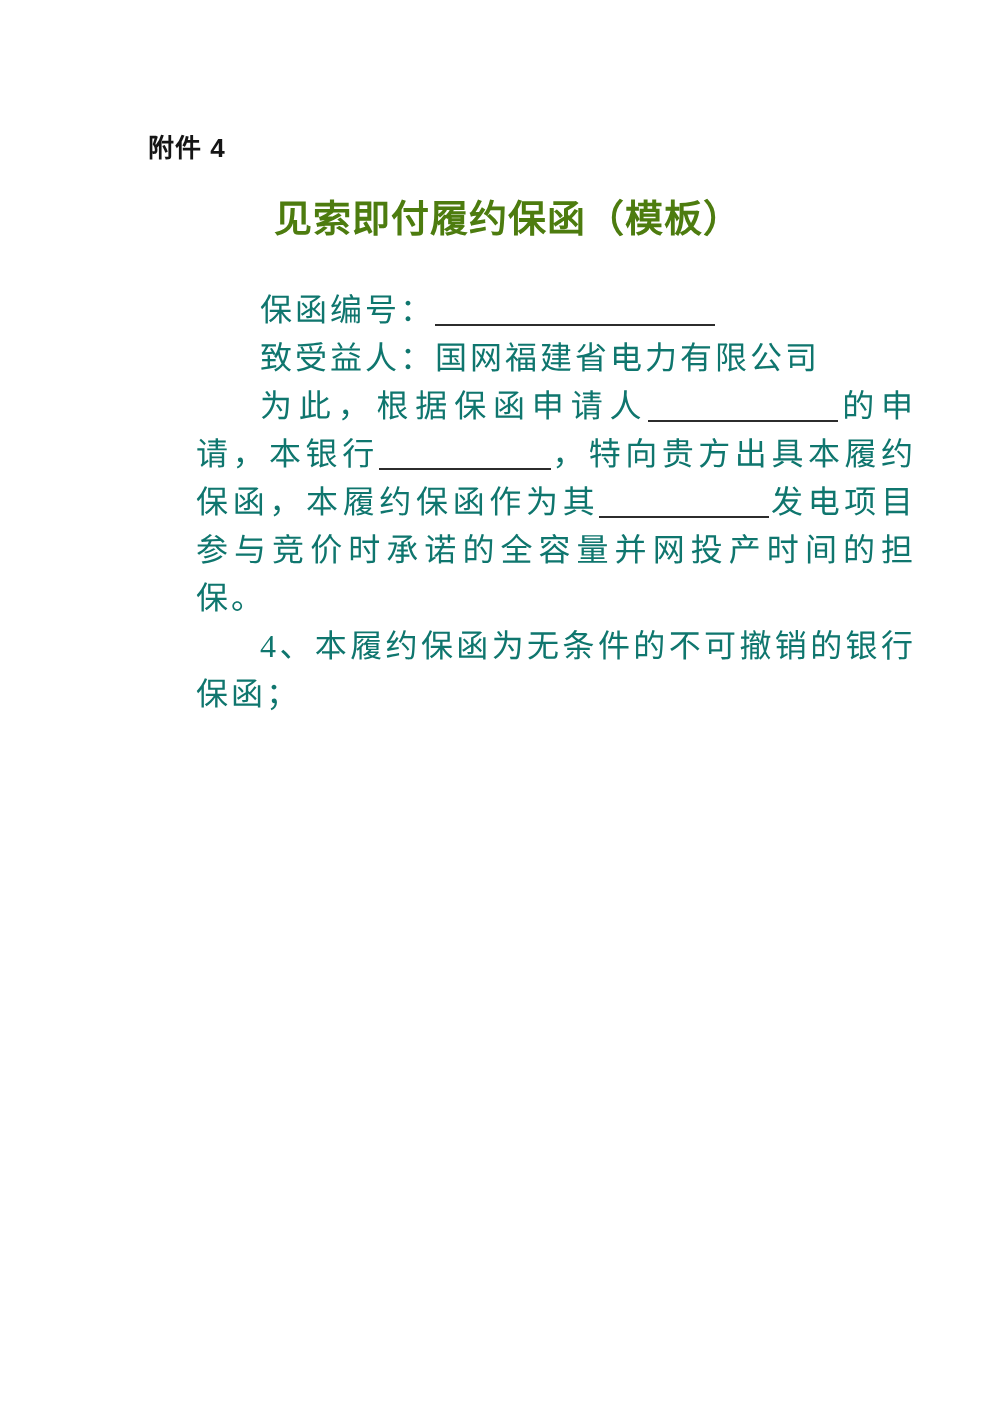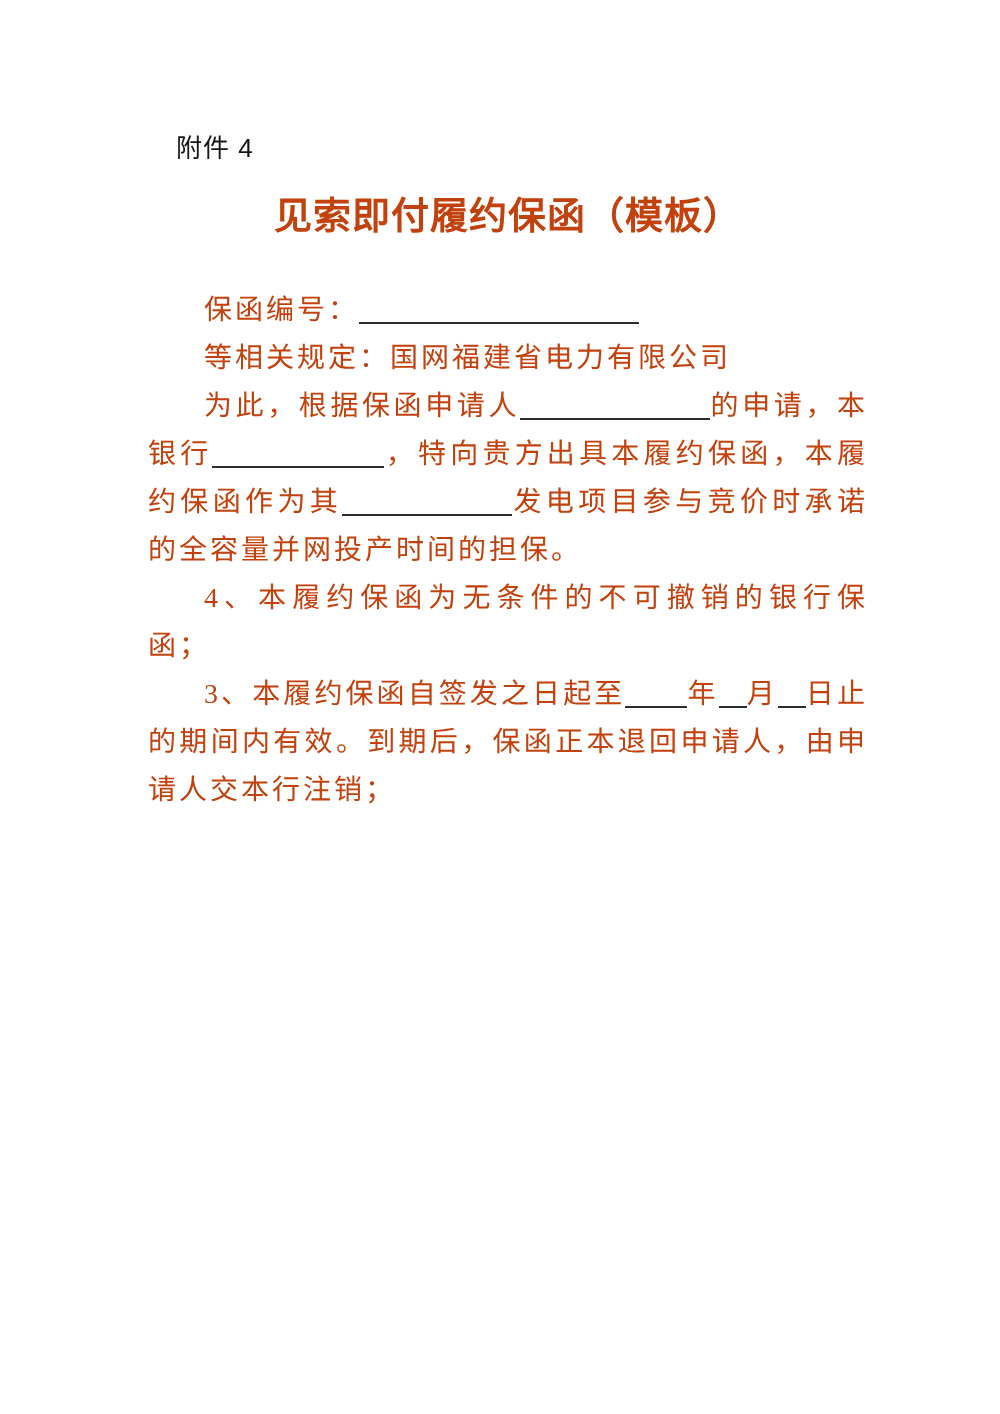--- a/index.html
+++ b/index.html
@@ -14,44 +14,44 @@
     margin: 0 auto;
     background: #ffffff;
     color: #2a2a2a;
     box-sizing: border-box;
     padding: 133px 132px 0 148px;
     overflow: hidden;
     font-family: "Liberation Serif", serif;
   }
   .attachment-label {
     font-family: "Liberation Sans", sans-serif;
-    font-weight: 400;
+    font-weight: 700;
     font-size: 26px;
     line-height: 30px;
     color: #151515;
     letter-spacing: 1px;
-    margin-left: 28px;
   }
   .doc-title {
     margin: 34px 0 0 0;
     text-align: center;
-    font-family: Liberation Mono, monospace;
+    font-family: Liberation Serif, serif;
     font-weight: 700;
     font-size: 38px;
     line-height: 44px;
-    color: #c2410c;
+    color: #4d7c0f;
     letter-spacing: 1px;
   }
   .doc-body {
     margin-top: 45px;
     width: 720px;
-    font-size: 28px;
+    font-size: 32px;
     line-height: 48px;
     letter-spacing: 3px;
-    color: #c2410c;
+    color: #0f766e;
+    margin-left: 48px;
   }
   .para {
     margin: 0;
     text-indent: 2em;
     text-align: justify;
   }
   .para.no-justify {
     text-align: left;
   }
   .blank {
@@ -77,33 +77,30 @@
 
   <h1 class="doc-title">见索即付履约保函（模板）</h1>
 
   <div class="doc-body">
 
     <p class="para no-justify">
       <span>保函编号：</span><span class="blank bl-280"></span>
     </p>
 
     <p class="para no-justify">
-      <span>等相关规定：国网福建省电力有限公司</span>
+      <span>致受益人：国网福建省电力有限公司</span>
     </p>
 
 
     <p class="para">
       <span>为此，根据保函申请人</span><span class="blank bl-190"></span><span>的申请，本银行</span><span class="blank bl-172"></span><span>，特向贵方出具本履约保函，本履约保函作为其</span><span class="blank bl-170"></span><span>发电项目参与竞价时承诺的全容量并网投产时间的担保。</span>
     </p>
 
 
     <p class="para">
       <span>4、本履约保函为无条件的不可撤销的银行保函；</span>
     </p>
 
 
-    <p class="para">
-      <span>3、本履约保函自签发之日起至</span><span class="blank bl-62"></span><span>年</span><span class="blank bl-28"></span><span>月</span><span class="blank bl-28"></span><span>日止的期间内有效。到期后，保函正本退回申请人，由申请人交本行注销；</span>
-    </p>
 
 
   </div>
 </div>
 
 </body></html>

